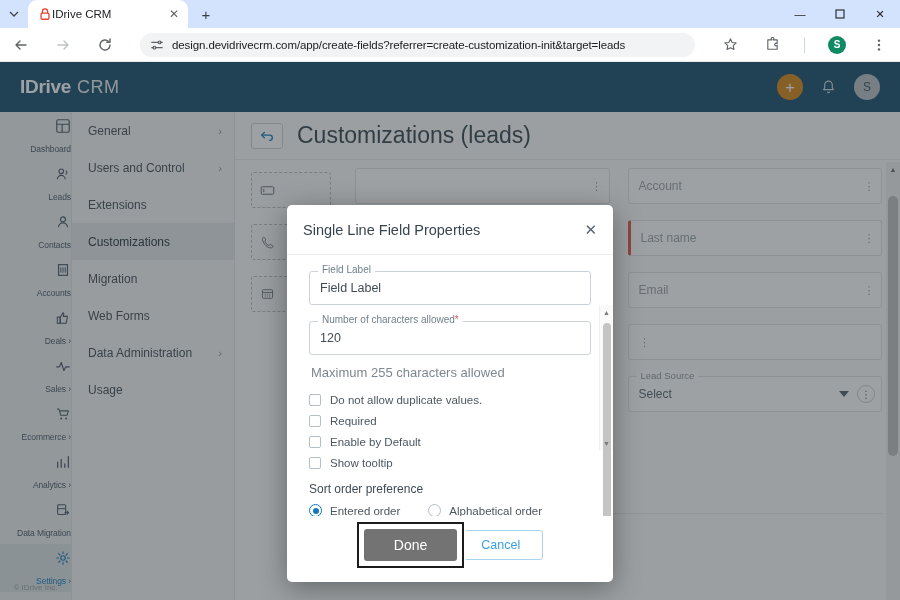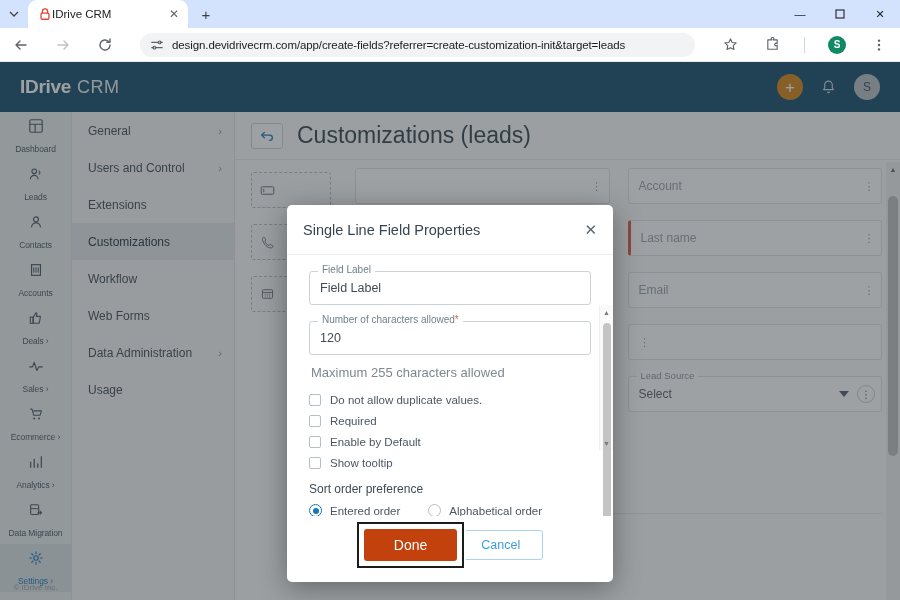--- a/index.html
+++ b/index.html
@@ -75,21 +75,21 @@
     display:flex; align-items:center; justify-content:center; font-size:17px; line-height:1; }
   .hdr-bell { color:#cfd9e0; display:flex; }
   .hdr-avatar { width:26px; height:26px; border-radius:50%; background:#b9c2c8; color:#41525e;
     display:flex; align-items:center; justify-content:center; font-size:12px; }
 
   .sidebar {
     position:absolute; top:50px; left:0; width:72px; height:488px; background:#eceff1;
     border-right:1px solid #dfe3e6;
   }
   .side-item {
-    height:48px; display:flex; flex-direction:column; align-items:center; justify-content:center;
+    height:48px; display:flex; flex-direction:column; align-items:flex-end; justify-content:center;
     gap:10px; color:#4b5c6b;
   }
   .side-item.active { background:#dde3e7; color:#1c7fc0; }
   .side-label { font-size:8.5px; letter-spacing:-0.1px; white-space:nowrap; }
   .side-icon { display:flex; }
   .side-foot { position:absolute; bottom:8px; width:100%; text-align:center;
     font-size:8px; color:#9aa5ad; }
 
   .subnav {
     position:absolute; top:50px; left:72px; width:163px; height:488px;
@@ -190,21 +190,21 @@
     border-left:1px solid #f0f0f0; }
   .modal-sb-thumb { position:absolute; top:18px; left:3px; width:8px; height:215px;
     background:#c4c4c4; border-radius:4px; }
   .msb-arrow { height:14px; display:flex; align-items:center; justify-content:center;
     color:#7a7a7a; font-size:7px; }
 
   .modal-foot { height:66px; display:flex; align-items:center; justify-content:center;
     gap:0; padding-bottom:8px; }
   .done-wrap { background:#fff; border:2px solid #1c1c1c; padding:5px; position:relative;
     z-index:3; box-shadow:0 0 0 2px #fff; }
-  .btn-done { background:#c2410c; color:#fff; border:none; border-radius:3px;
+  .btn-done { background:#737373; color:#fff; border:none; border-radius:3px;
     padding:8px 30px; font-size:14px; font-family:inherit; }
   .btn-cancel-modal { background:#fff; color:#3a9fe0; border:1px solid #a8d4f0; border-radius:3px;
     padding:7px 22px; font-size:12.5px; font-family:inherit; margin-left:-6px; }
 </style>
 </head>
 <body>
 
 <div id="app">
 
   <div class="chrome-tabbar">
@@ -406,21 +406,21 @@
         <span>Users and Control</span>
         <span class="subnav-chev">›</span>
       </div>
       <div class="subnav-item">
         <span>Extensions</span>
       </div>
       <div class="subnav-item active">
         <span>Customizations</span>
       </div>
       <div class="subnav-item">
-        <span>Workflow</span>
+        <span>Migration</span>
       </div>
       <div class="subnav-item">
         <span>Web Forms</span>
       </div>
       <div class="subnav-item">
         <span>Data Administration</span>
         <span class="subnav-chev">›</span>
       </div>
       <div class="subnav-item">
         <span>Usage</span>

